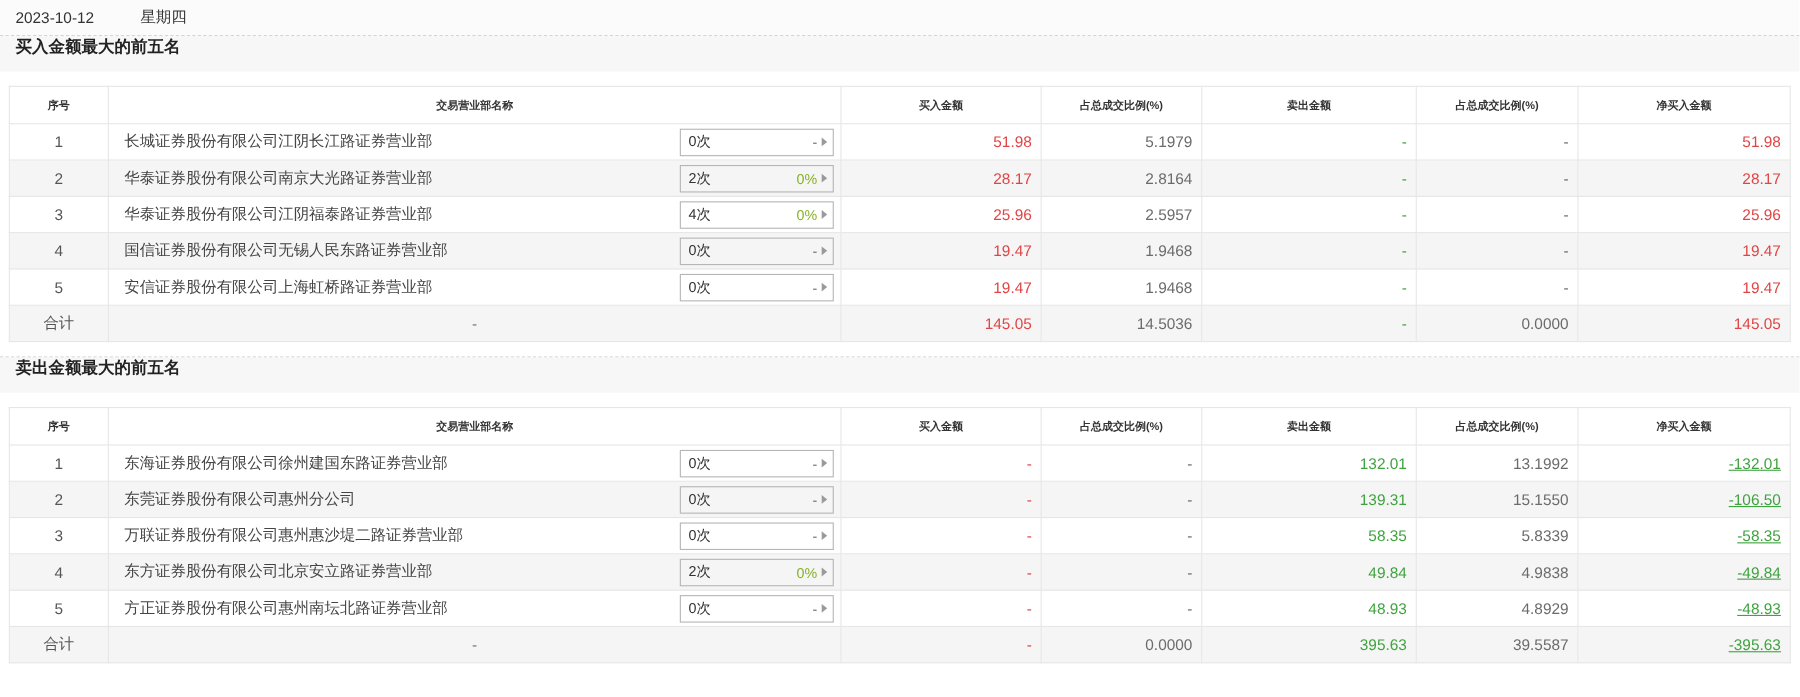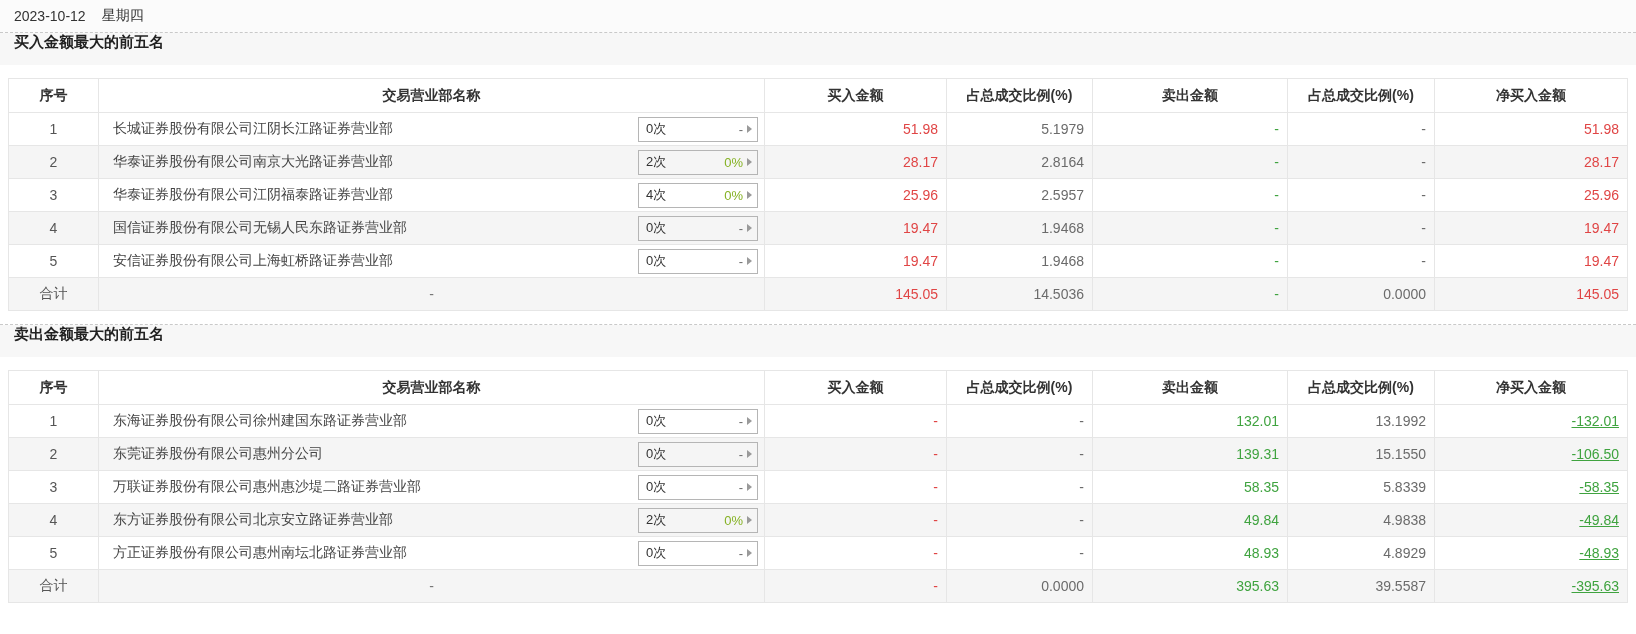--- a/index.html
+++ b/index.html
@@ -11,36 +11,36 @@
   body{
     width:1636px;height:634px;overflow:hidden;background:#fff;
     font-family:"Liberation Sans","DejaVu Sans",sans-serif;
     font-size:14px;color:var(--dark);
   }
   
   .topbar{
     height:33px;display:flex;align-items:center;
     padding:0 14px;background:#fbfbfb;border-bottom:1px dashed #c9c9c9;
   }
-  .topbar .date{margin-right:16px;}
+  .topbar .date{margin-right:42px;}
   .topbar .weekday{margin-right:34px;}
   
   .band{
     height:32px;display:flex;align-items:flex-start;background:#f7f7f7;
     padding:0 14px;font-weight:bold;font-size:15px;color:#222;
     margin-bottom:13px;
   }
   .dotsep{border-top:1px dashed #c9c9c9;margin:13px 0 0 0;height:0;}
   
   .tblwrap{margin:0 8px;}
   table{border-collapse:collapse;width:100%;table-layout:fixed;}
   table,th,td{border:1px solid var(--border);}
   th{
     height:34px;font-weight:bold;text-align:center;background:#fff;
-    font-size:14px;color:#333;padding:0 6px;
+    font-size:10px;color:#333;padding:0 6px;
   }
   td{height:33px;padding:0 8px;font-size:14px;}
   tr.alt td{background:var(--rowgray);}
   tr.total td{background:var(--rowgray);}
   col.c-no{width:90px;}
   col.c-buy{width:182px;}
   col.c-ratio1{width:146px;}
   col.c-sell{width:195px;}
   col.c-ratio2{width:147px;}
   col.c-net{width:193px;}
@@ -51,21 +51,21 @@
   td.sellcol{color:var(--green);}
   .red{color:var(--red);}
   .green{color:var(--green);text-decoration:underline;}
   .muted{color:var(--muted);}
   td.namecell{padding:0 6px 0 14px;}
   .nameflex{display:flex;align-items:center;justify-content:space-between;}
   .bname{color:#444;white-space:nowrap;overflow:hidden;}
   td.totalname{text-align:center;color:#777;}
   
   .widget{
-    flex:0 0 auto;width:120px;height:25px;display:flex;align-items:center;
+    flex:0 0 auto;width:140px;height:25px;display:flex;align-items:center;
     border:1px solid #b5b5b5;background:transparent;padding:0 5px 0 7px;
     cursor:pointer;font-size:13px;
   }
   .widget .cnt{color:#333;flex:1 1 auto;text-align:left;}
   .widget .rate{margin-right:4px;}
   .widget .rate.olv{color:var(--olive);}
   .tri{
     width:0;height:0;border-top:4px solid transparent;
     border-bottom:4px solid transparent;border-left:5px solid #9a9a9a;
     flex:0 0 auto;

